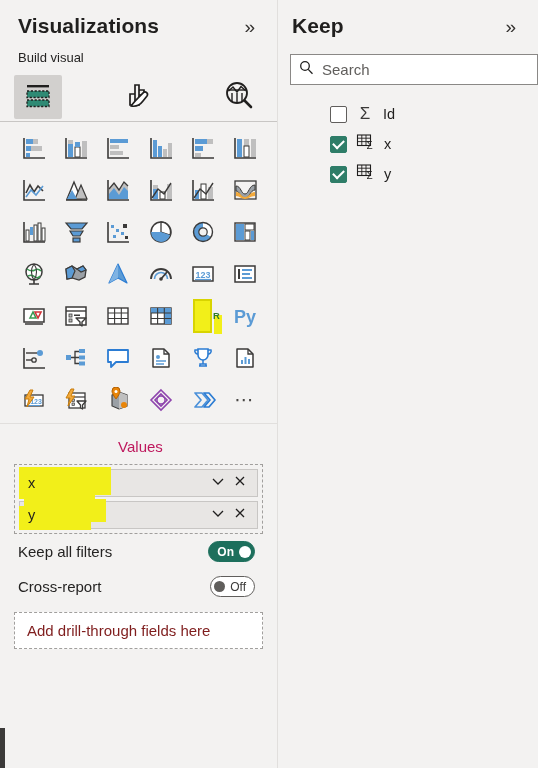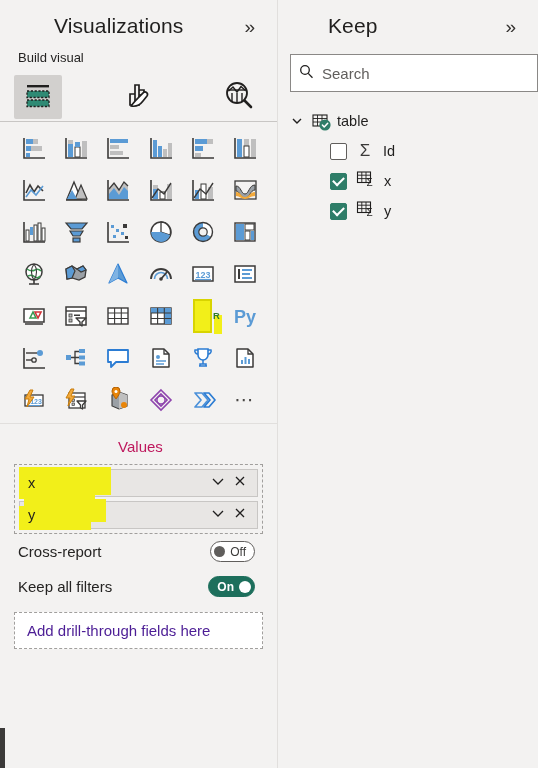--- a/index.html
+++ b/index.html
@@ -10,21 +10,21 @@
     overflow: hidden;
   }
   .app { position: relative; width: 538px; height: 768px; display: flex; background: #f3f2f1; }
 
   
   .panel { position: relative; height: 768px; background: #f3f2f1; }
   .panel-header {
     display: flex; align-items: center; justify-content: space-between;
     padding: 14px 16px 6px 18px;
   }
-  .panel-title { font-size: 21px; font-weight: 400; color: #201f1e; letter-spacing: .1px; margin-left: 36px; }
+  .panel-title { font-size: 21px; font-weight: 700; color: #201f1e; letter-spacing: .1px; }
   .chevrons { font-size: 19px; color: #33312f; line-height: 1; padding: 2px 6px; cursor: pointer; }
 
   
   #viz-panel { width: 278px; border-right: 1px solid #e1dfdd; }
   .build-visual-label {
     font-size: 13px; color: #252423; padding: 6px 0 8px 18px; font-weight: 400;
   }
   .tabs-row {
     display: flex; align-items: center; height: 48px; padding-left: 14px; gap: 52px;
   }
@@ -103,34 +103,34 @@
   }
   .toggle.off .knob { width: 11px; height: 11px; border-radius: 50%; background: #605e5c; }
   .toggle.off .t-text { font-size: 12px; color: #3b3a39; }
   .toggle.on {
     background: #1d6f5c; border: 1px solid #1d6f5c; padding: 0 3px 0 8px; gap: 5px;
   }
   .toggle.on .knob { width: 12px; height: 12px; border-radius: 50%; background: #fff; }
   .toggle.on .t-text { font-size: 12px; color: #fff; font-weight: 600; }
   .dropzone {
     border: 1px dashed #a19f9d; background: #fff;
-    font-size: 15px; color: #4c1d95; padding: 9px 10px 9px 12px;
+    font-size: 15px; color: #7f1d1d; padding: 9px 10px 9px 12px;
     margin-top: 8px; cursor: pointer;
   }
 
   
   .v-scroll {
     position: absolute; left: 0; bottom: 0; width: 5px; height: 40px; background: #3b3a39;
   }
 
   
   #data-panel { width: 260px; }
   .search-box {
     display: flex; align-items: center; gap: 8px;
-    margin: 10px 0 0 12px; height: 38px; background: #fff;
+    margin: 10px 0 0 12px; height: 31px; background: #fff;
     border: 1px solid #8a8886; padding: 0 8px; cursor: text;
   }
   .search-box input {
     border: none; outline: none; background: transparent;
     font-family: "Liberation Sans", sans-serif; font-size: 15px; color: #201f1e; width: 100%;
   }
   .search-box input::placeholder { color: #605e5c; }
 
   .tree { padding: 14px 0 0 0; }
   .tree-node {
@@ -580,35 +580,35 @@
               </svg>
           </span>
         </div>
 
       </div>
     </div>
 
     <div class="section">
 
       <div class="dt-row">
+        <span class="dt-label">Keep all filters</span>
+        <span class="toggle on">
+          <span class="t-text">On</span>
+          <span class="knob"></span>
+        </span>
+      </div>
+
+      <div class="dt-row">
         <span class="dt-label">Cross-report</span>
         <span class="toggle off">
           <span class="knob"></span>
           <span class="t-text">Off</span>
         </span>
       </div>
 
-      <div class="dt-row">
-        <span class="dt-label">Keep all filters</span>
-        <span class="toggle on">
-          <span class="t-text">On</span>
-          <span class="knob"></span>
-        </span>
-      </div>
-
       <div class="dropzone">Add drill-through fields here</div>
     </div>
 
     <div class="v-scroll"></div>
   </div>
 
   <div class="panel" id="data-panel">
 
     <div class="panel-header" style="padding-left:14px;">
       <span class="panel-title">Keep</span>
@@ -620,38 +620,20 @@
         <svg width="15" height="15" viewBox="0 0 15 15">
             <circle cx="6" cy="6" r="4.3" fill="none" stroke="#201f1e" stroke-width="1.3"></circle>
             <path d="M9.2 9.4 L13.5 13.8" stroke="#201f1e" stroke-width="1.3"></path>
           </svg>
       </span>
       <input type="text" placeholder="Search" style="">
     </div>
 
     <div class="tree">
 
-      <div class="tree-node">
-        <span class="chevron-d">
-          <svg width="12" height="12" viewBox="0 0 12 12">
-              <path d="M2 4 L6 8 L10 4" fill="none" stroke="#201f1e" stroke-width="1.4"></path>
-            </svg>
-        </span>
-        <span style="position:relative; display:inline-flex;">
-          <svg width="19" height="19" viewBox="0 0 19 19">
-            <rect x="2" y="3" width="14" height="11" fill="none" stroke="#201f1e" stroke-width="1.1"></rect>
-            <path d="M2 6.5 h14 M2 10 h14 M6.5 3 v11 M11 3 v11" stroke="#201f1e" stroke-width=".9"></path>
-          </svg>
-          <svg width="12" height="12" viewBox="0 0 12 12" style="position:absolute; left:8px; top:7px;">
-            <circle cx="6" cy="6" r="5.6" fill="#2e7d68"></circle>
-            <path d="M3.4 6.1 L5.2 8 L8.7 4.2" fill="none" stroke="#fff" stroke-width="1.5" stroke-linecap="round" stroke-linejoin="round"></path>
-          </svg>
-        </span>
-        <span class="node-label">table</span>
-      </div>
 
       <div class="tree-node child">
         <span class="cb"></span>
         <span class="sigma">Σ</span>
         <span class="node-label">Id</span>
       </div>
 
       <div class="tree-node child">
         <span class="cb checked"></span>
         <span>

